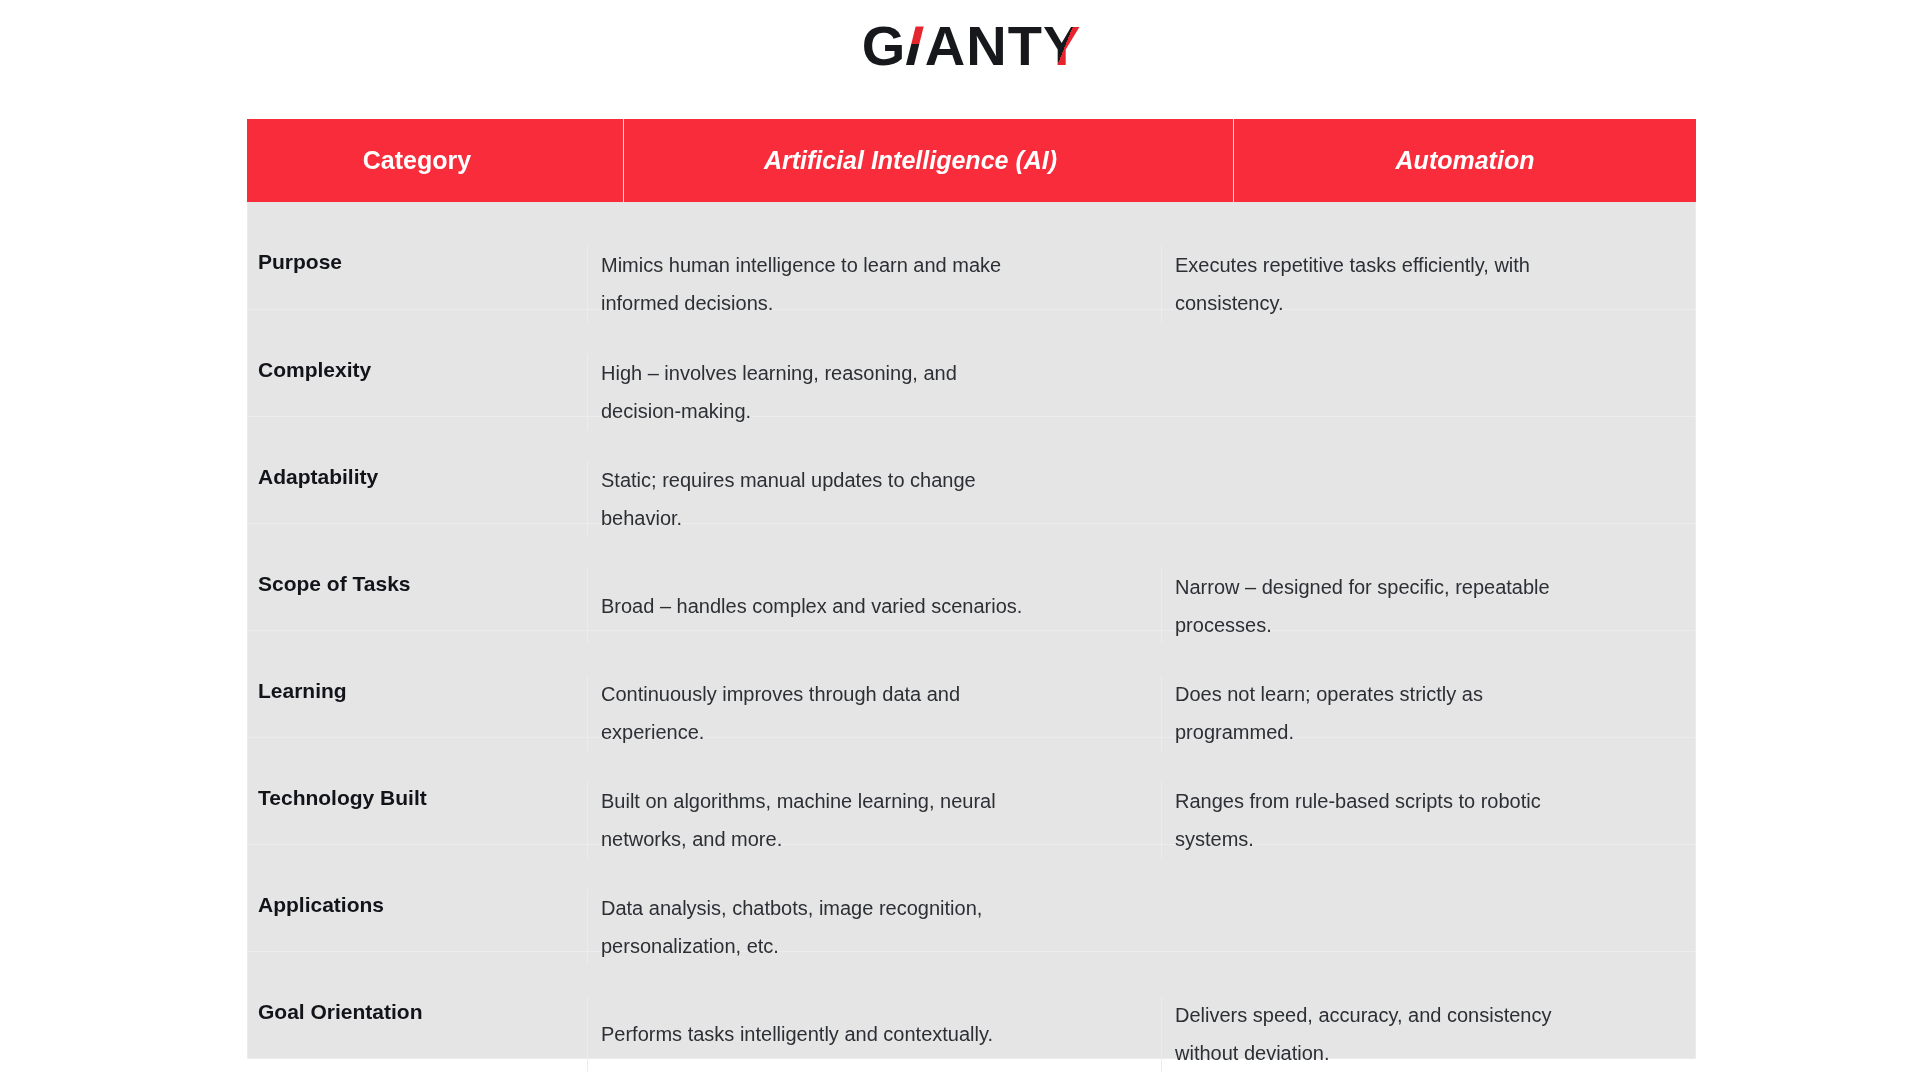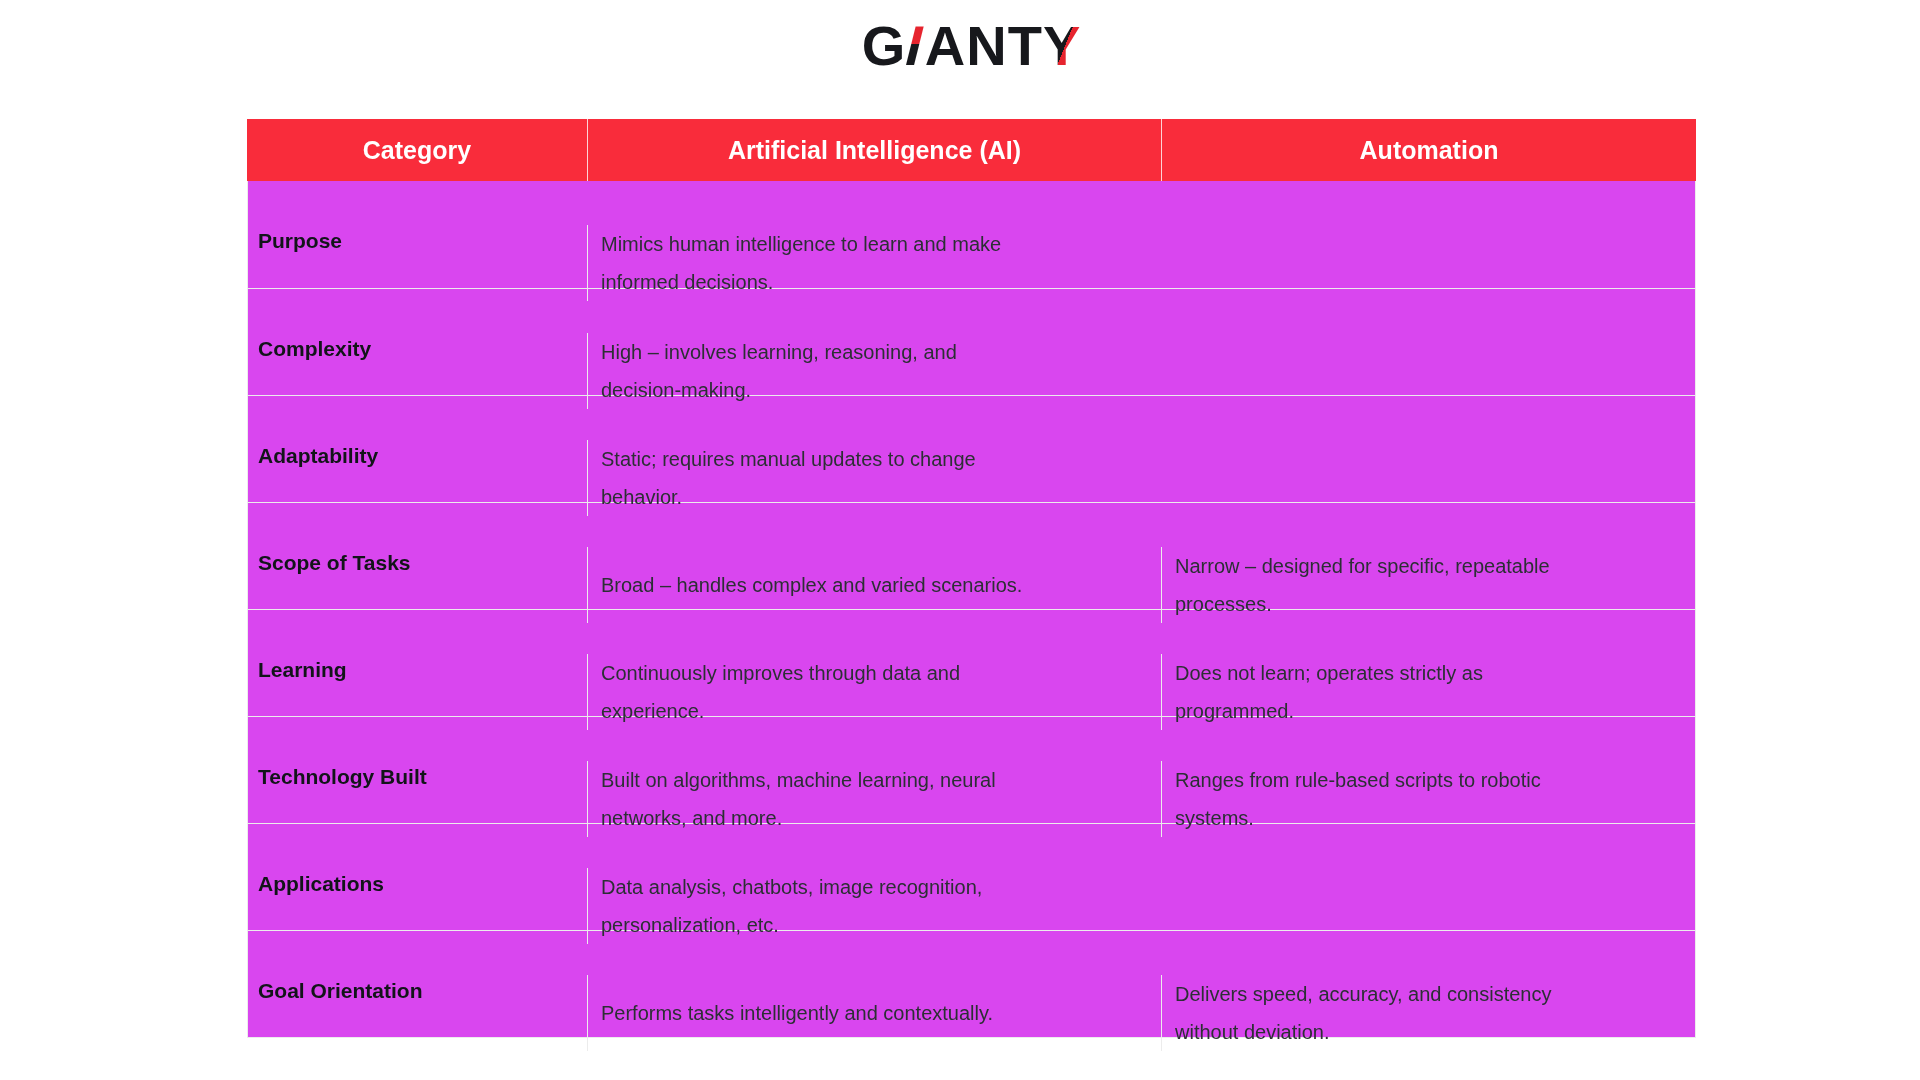--- a/index.html
+++ b/index.html
@@ -42,31 +42,31 @@
       -webkit-background-clip:text; background-clip:text; color:transparent;
     }
   }
 
   
   .cmp-table{
     position:absolute; left:247px; top:119px; width:1449px;
   }
   .thead{
     display:grid; grid-template-columns:340px 574px auto;
-    height:62px; background:var(--red);
+    height:83px; background:var(--red);gap:36px;
   }
   .th{
     display:flex; align-items:center; justify-content:center;
     color:#ffffff; font-size:25px; font-weight:700;
   }
-  .th + .th{ border-left:1px solid rgba(255,255,255,.8); }
+  .th + .th{ border-left:1px solid rgba(255,255,255,.8);font-style:italic; }
 
   .tbody{
     border:1px solid var(--grid); border-top:none;
-    background:#d946ef;
+    background:#e5e5e5;
   }
   .tr{
     display:grid; grid-template-columns:339px 574px auto;
     height:107px;
   }
   .tr + .tr{ border-top:1px solid var(--grid); }
   .td{
     display:flex; align-items:center;
     white-space:pre-line;
     font-size:20px; line-height:38px; color:var(--body-text);
@@ -93,20 +93,22 @@
     <div class="thead">
       <div class="th">Category</div>
       <div class="th">Artificial Intelligence (AI)</div>
       <div class="th">Automation</div>
     </div>
     <div class="tbody">
         <div class="tr">
           <div class="td cat">Purpose</div>
           <div class="td">Mimics human intelligence to learn and make
 informed decisions.</div>
+          <div class="td">Executes repetitive tasks efficiently, with
+consistency.</div>
         </div>
         <div class="tr">
           <div class="td cat">Complexity</div>
           <div class="td">High – involves learning, reasoning, and
 decision-making.</div>
         </div>
         <div class="tr">
           <div class="td cat">Adaptability</div>
           <div class="td">Static; requires manual updates to change
 behavior.</div>

